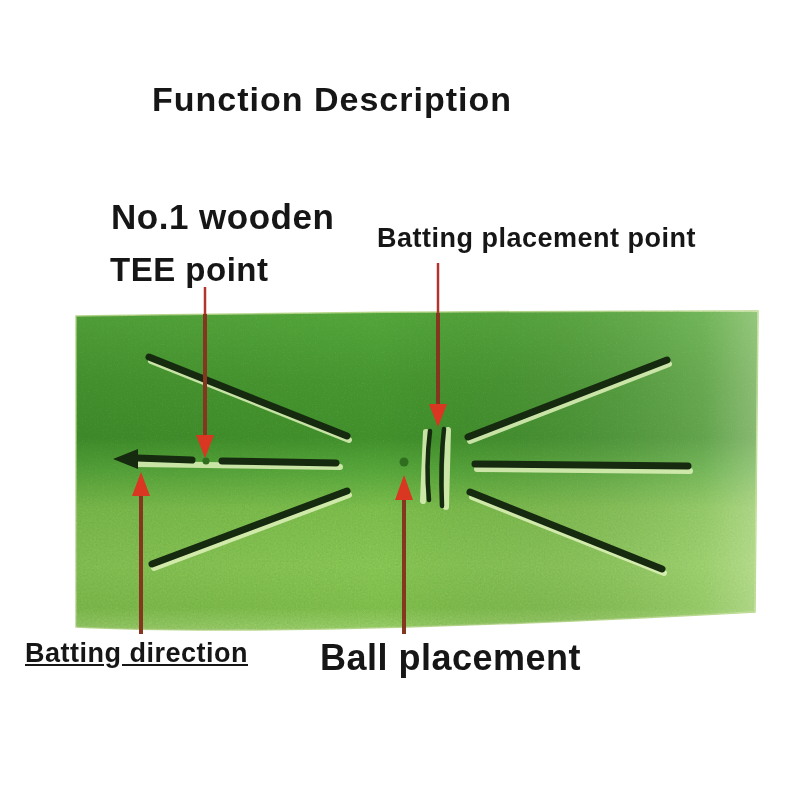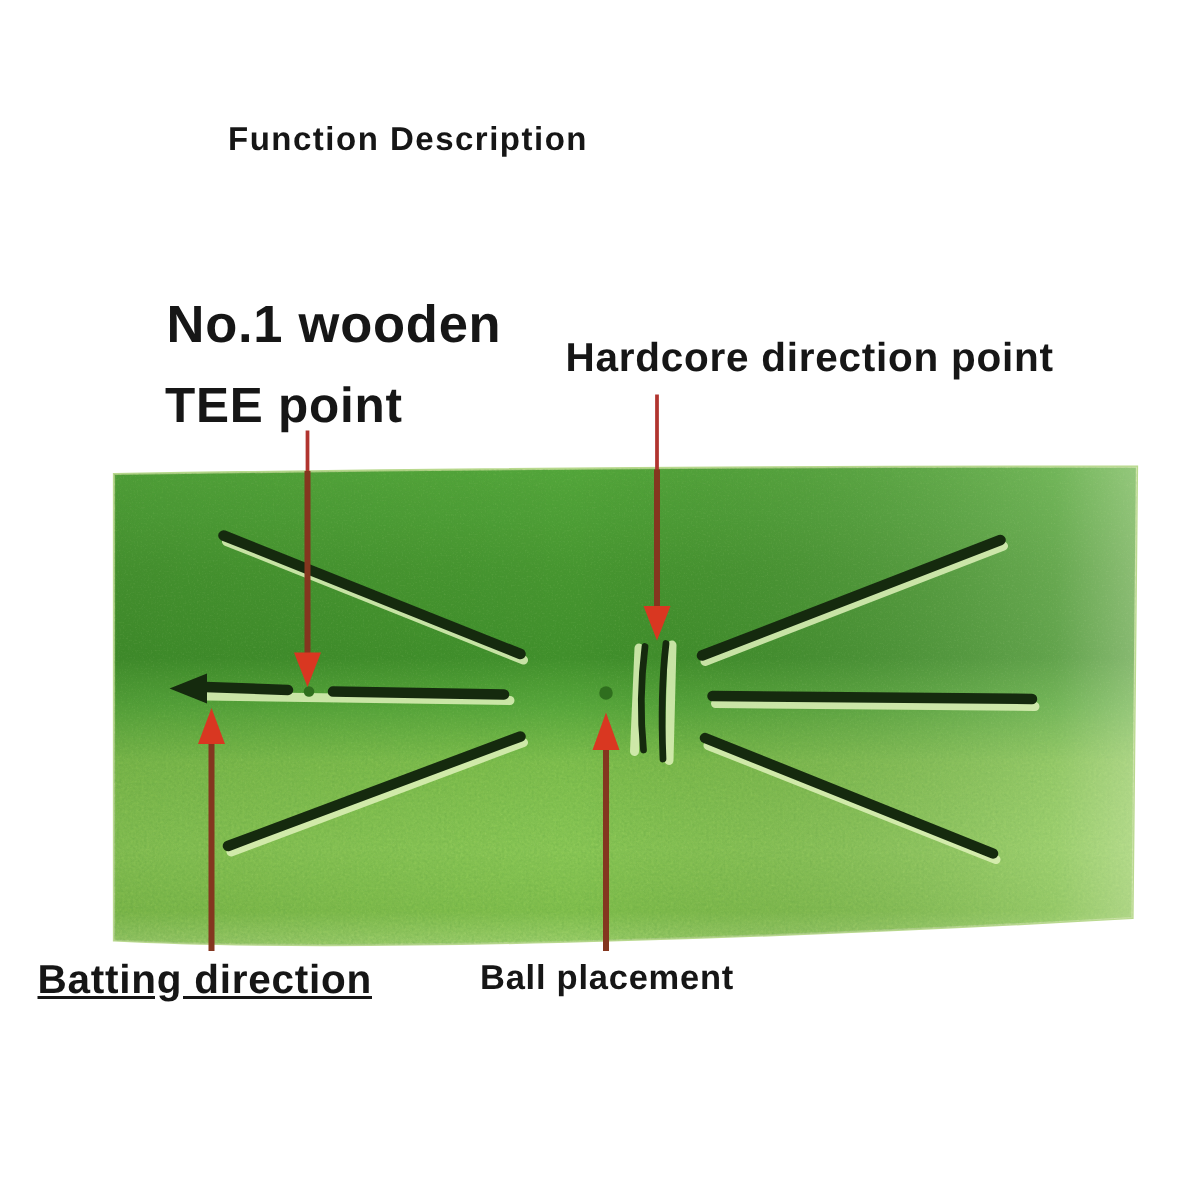--- a/index.html
+++ b/index.html
@@ -24,29 +24,29 @@
     position: absolute;
     color: #161616;
     font-weight: 700;
     line-height: 1;
     letter-spacing: 0.5px;
     white-space: nowrap;
   }
   .title {
     left: 152px;
     top: 82px;
-    font-size: 22px;
+    font-size: 34px;
     letter-spacing: 1px;
     text-align: center;
   }
   .tee-line1 { left: 111px; top: 199px; font-size: 35px; }
   .tee-line2 { left: 110px; top: 253px; font-size: 33px; }
   .hardcore  { left: 377px; top: 225px; font-size: 27px; }
   .batting   { left: 25px;  top: 640px; font-size: 27px; text-decoration: underline; }
-  .ball      { left: 320px; top: 640px; font-size: 23px; }
+  .ball      { left: 320px; top: 640px; font-size: 36px; }
 </style>
 </head>
 <body>
 
 <div class="canvas">
 
   <svg class="mat-svg" width="800" height="800" viewBox="0 0 800 800">
     <defs>
       <linearGradient id="matGrad" gradientUnits="userSpaceOnUse" x1="0" y1="310" x2="0" y2="630">
         <stop offset="0" stop-color="#55a93c"></stop>
@@ -137,19 +137,19 @@
         <polygon points="404,475 395,500 413,500" fill="#d93721"></polygon>
       </g>
     </g>
   </svg>
 
   <div class="lbl title">Function Description</div>
 
   <div class="lbl tee-line1">No.1 wooden</div>
   <div class="lbl tee-line2">TEE point</div>
 
-  <div class="lbl hardcore">Hardcore direction point</div>
+  <div class="lbl hardcore">Batting placement point</div>
 
   <div class="lbl batting">Batting direction</div>
 
   <div class="lbl ball">Ball placement</div>
 
 </div>
 
 </body></html>

